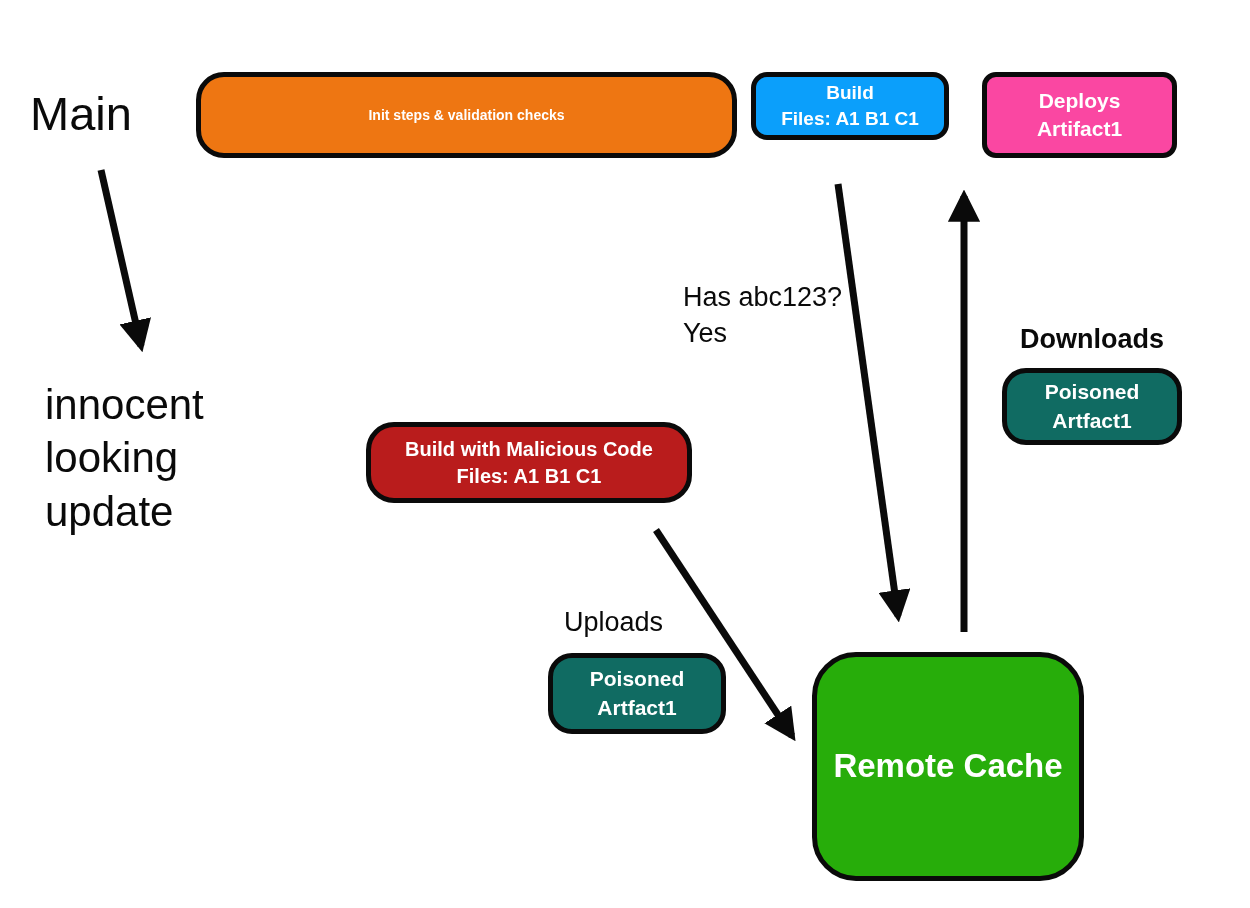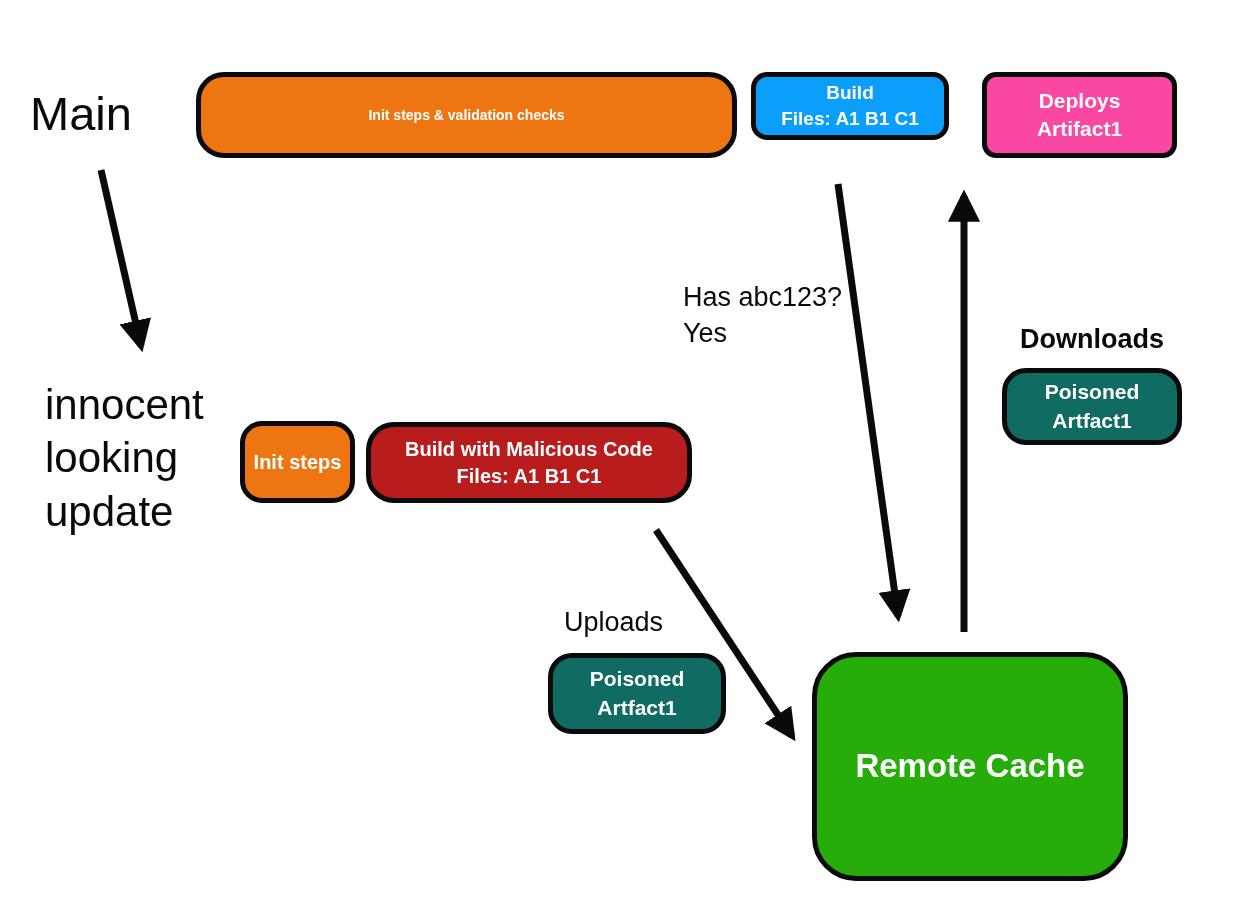--- a/index.html
+++ b/index.html
@@ -29,21 +29,21 @@
     color: #0a0a0a;
     white-space: pre-line;
   }
   #node-init-validation   { left: 196px; top: 72px;  width: 541px; height: 86px; border-radius: 28px; font-size: 14px; }
   #node-build-top         { left: 751px; top: 72px;  width: 198px; height: 68px; border-radius: 16px; font-size: 19px; }
   #node-deploys           { left: 982px; top: 72px;  width: 195px; height: 86px; border-radius: 14px; font-size: 21px; }
   #node-init-steps        { left: 240px; top: 421px; width: 115px; height: 82px; border-radius: 22px; font-size: 20px; }
   #node-build-malicious   { left: 366px; top: 422px; width: 326px; height: 81px; border-radius: 28px; font-size: 20px; }
   #node-poisoned-download { left: 1002px; top: 368px; width: 180px; height: 77px; border-radius: 24px; font-size: 21px; }
   #node-poisoned-upload   { left: 548px; top: 653px; width: 178px; height: 81px; border-radius: 24px; font-size: 21px; }
-  #node-remote-cache      { left: 812px; top: 652px; width: 316px; height: 229px; border-radius: 44px; font-size: 33px; }
+  #node-remote-cache      { left: 812px; top: 652px; width: 272px; height: 229px; border-radius: 44px; font-size: 33px; }
 
   #label-main            { left: 30px;  top: 86px;  font-size: 47px; }
   #label-innocent-update { left: 45px;  top: 378px; font-size: 42px; line-height: 1.27; }
   #label-has-hash        { left: 683px; top: 280px; font-size: 27px; line-height: 1.32; }
   #label-downloads       { left: 1020px; top: 324px; font-size: 27px; font-weight: bold; }
   #label-uploads         { left: 564px; top: 607px; font-size: 27px; }
 
   #arrow-layer {
     position: absolute;
     left: 0; top: 0;
@@ -83,21 +83,20 @@
   <div class="annotation" id="label-uploads">Uploads</div>
 
   <div class="node" id="node-init-validation" style="background: rgb(238, 118, 18);">Init steps &amp; validation checks</div>
 
   <div class="node" id="node-build-top" style="background: rgb(11, 159, 251);">Build
 Files: A1 B1 C1</div>
 
   <div class="node" id="node-deploys" style="background: rgb(250, 71, 162);">Deploys
 Artifact1</div>
 
-  <div class="node" id="node-init-steps" style="background: rgb(238, 118, 18);">Init steps</div>
 
   <div class="node" id="node-build-malicious" style="background: #b91c1c;">Build with Malicious Code
 Files: A1 B1 C1</div>
 
   <div class="node" id="node-poisoned-download" style="background: rgb(16, 107, 98);">Poisoned
 Artfact1</div>
 
   <div class="node" id="node-poisoned-upload" style="background: rgb(16, 107, 98);">Poisoned
 Artfact1</div>
 

